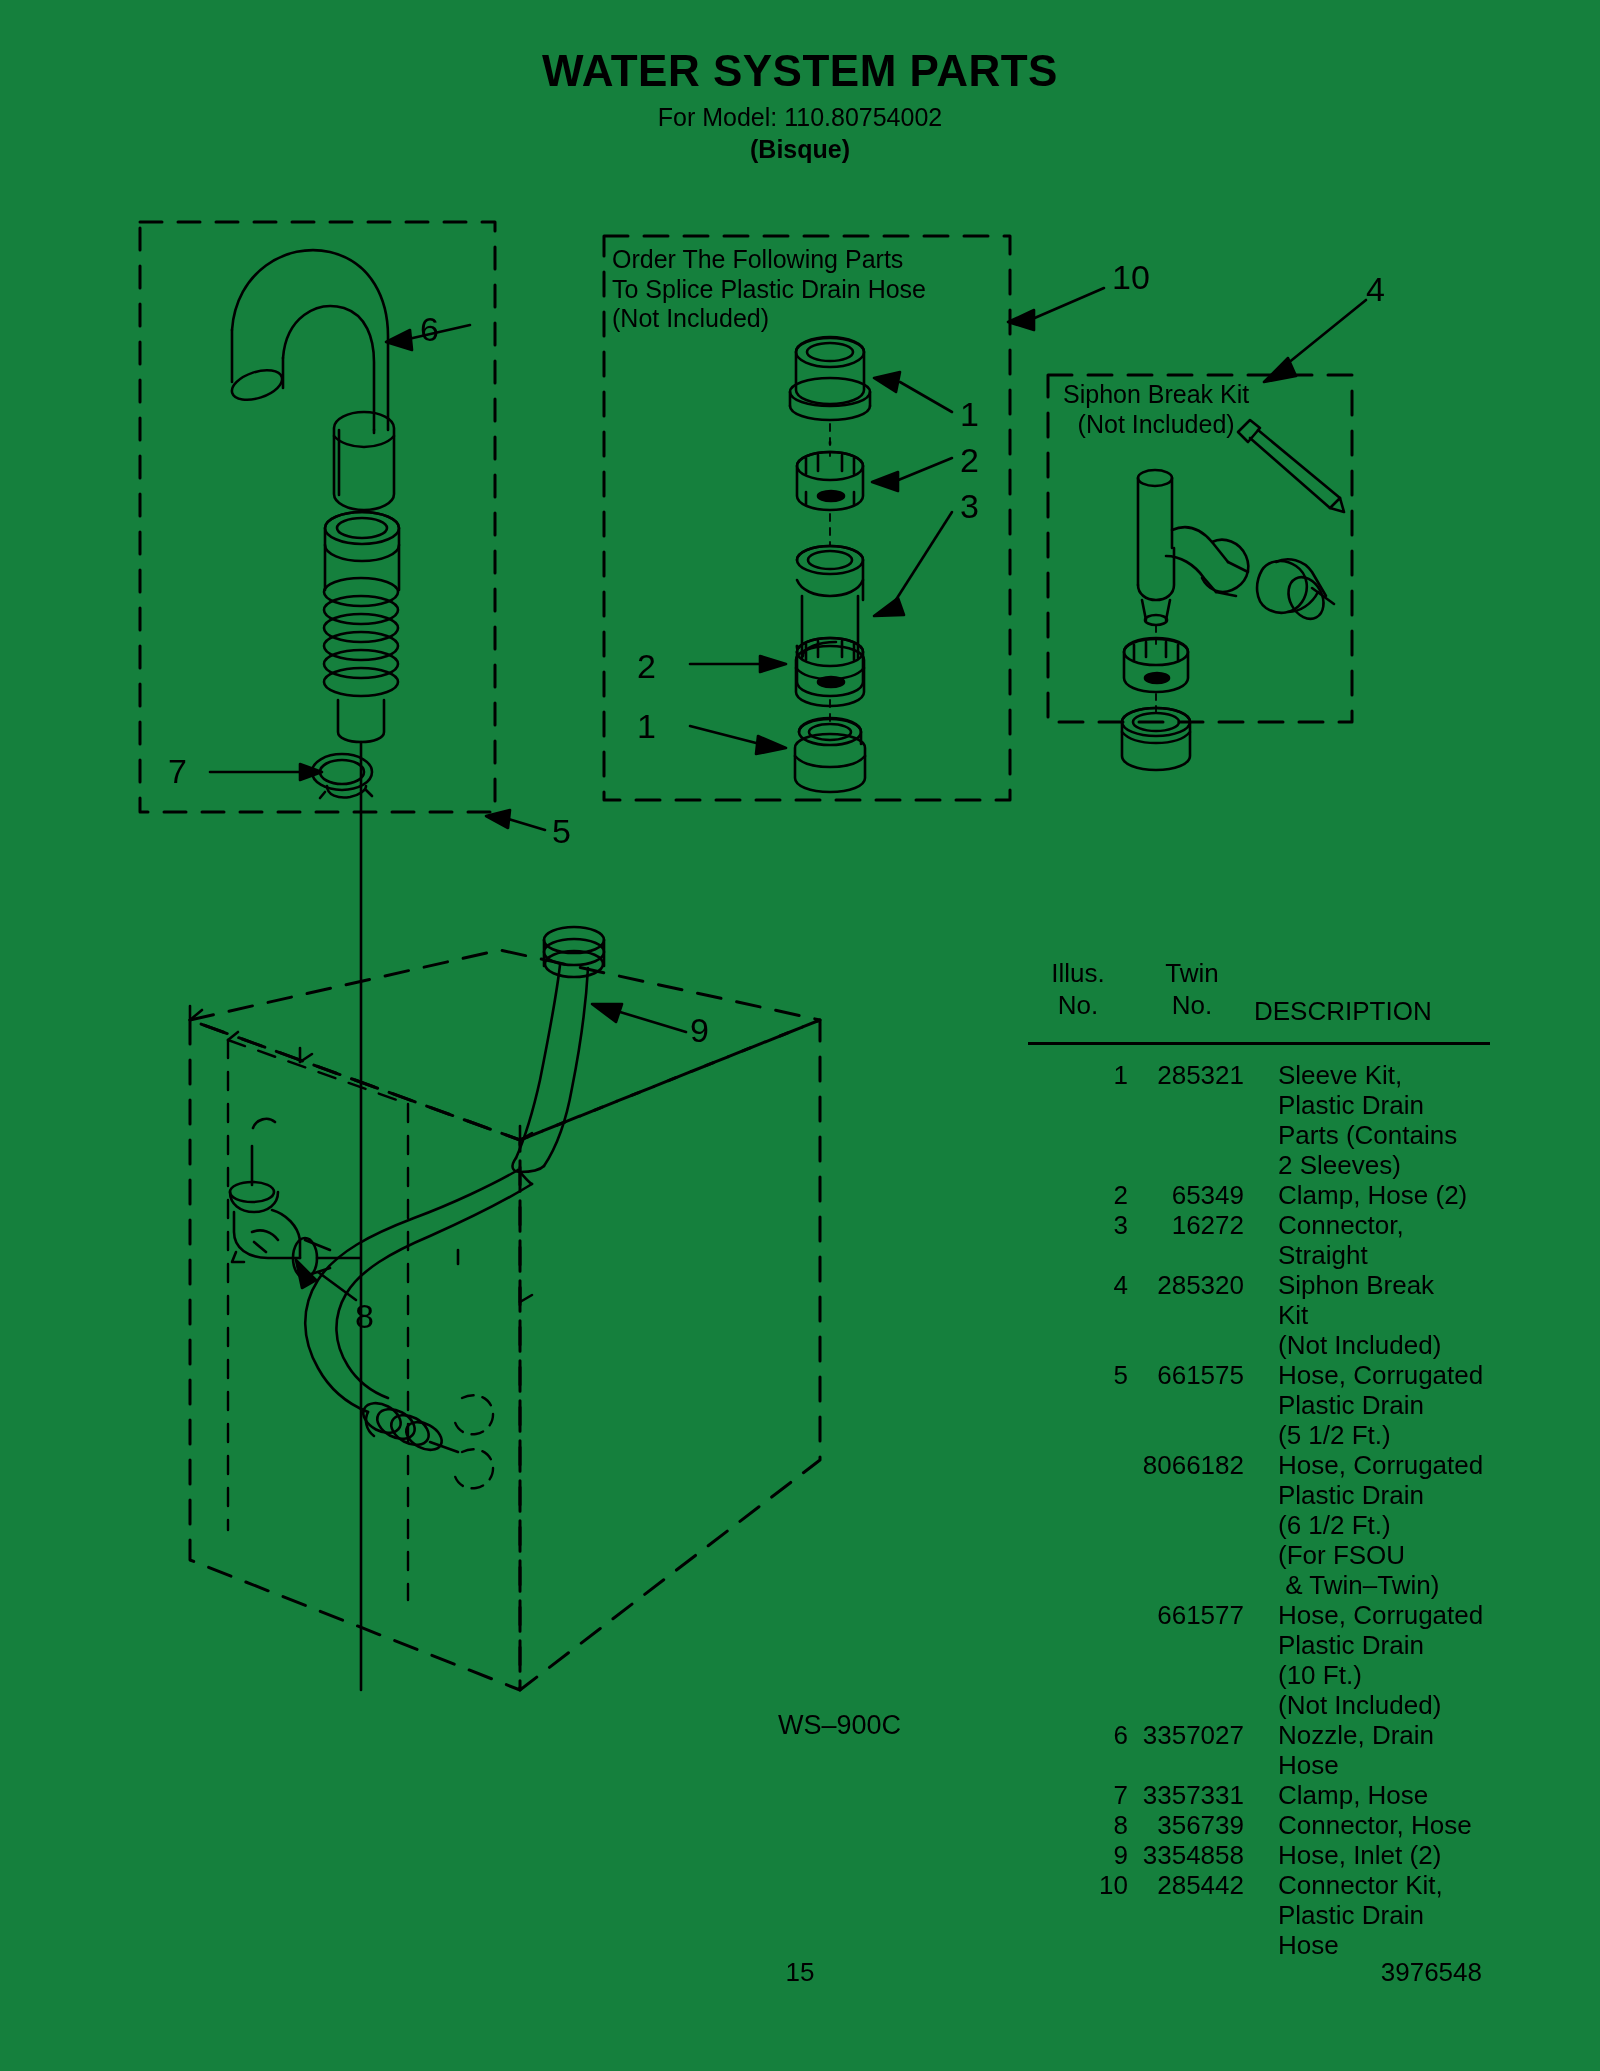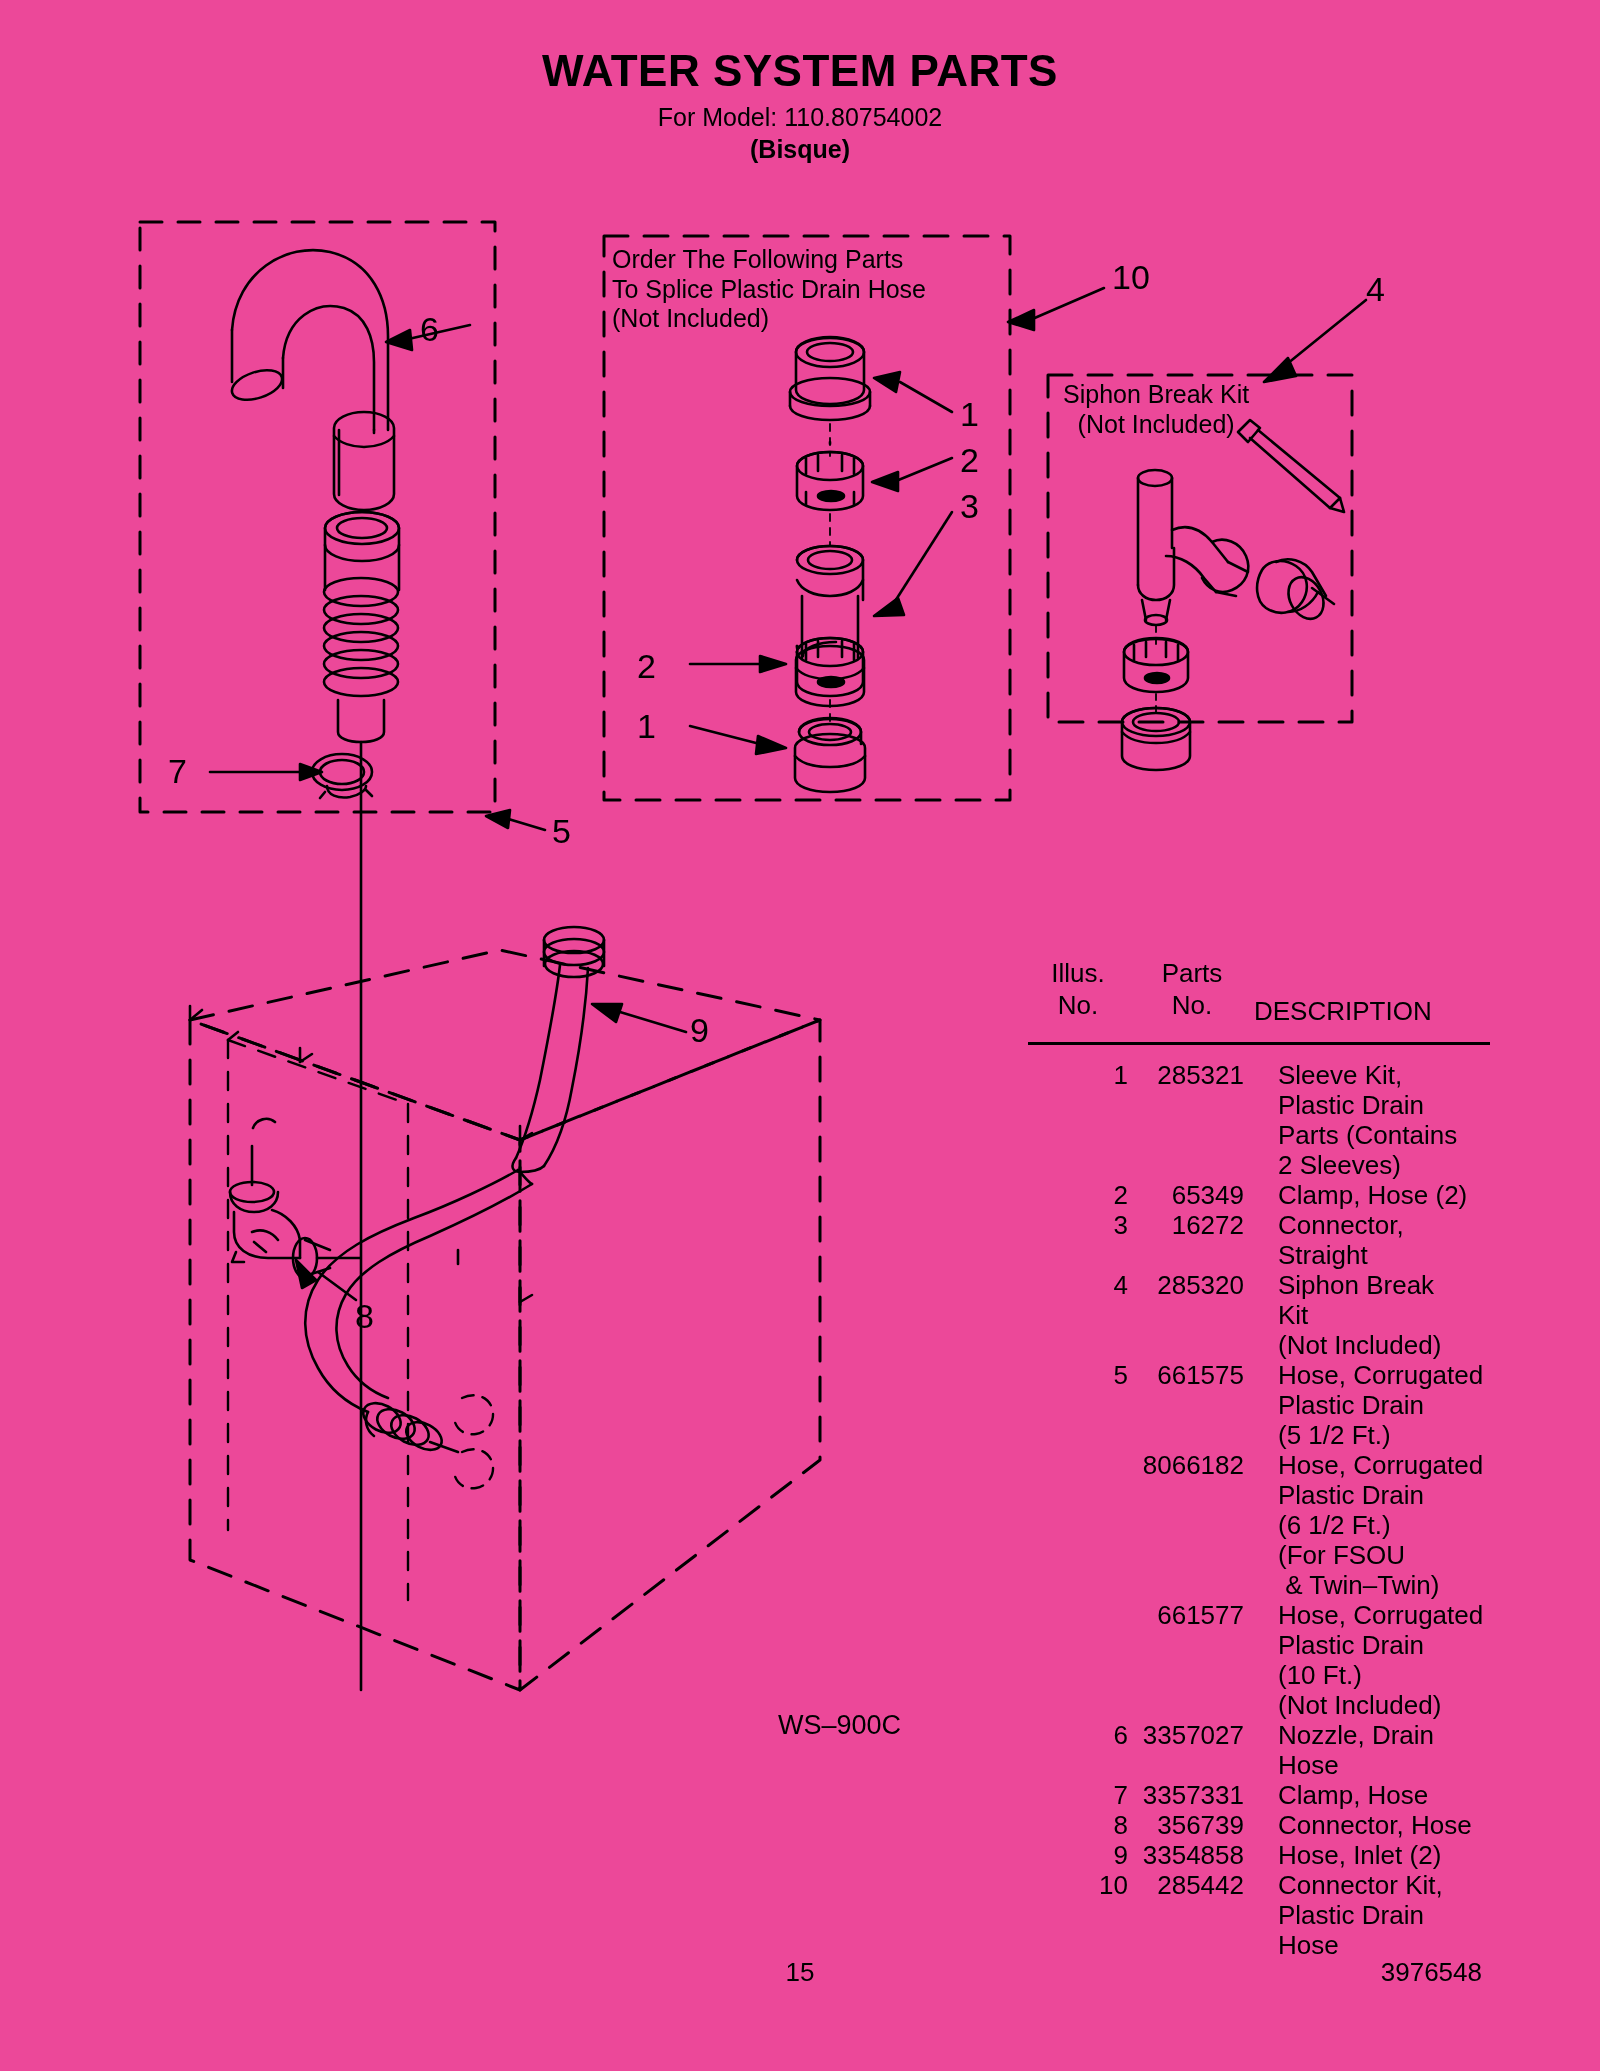--- a/index.html
+++ b/index.html
@@ -8,21 +8,21 @@
     margin: 0; padding: 0;
     background: #ffffff;
     width: 1600px; height: 2071px;
     font-family: "Liberation Sans", sans-serif;
     color: #000;
   }
   #page {
     position: relative;
     width: 1600px; height: 2071px;
     overflow: hidden;
-    background: #ec4899;
+    background: #15803d;
   }
 
   
   #header {
     position: absolute; left: 0; top: 48px; width: 1600px;
     text-align: center;
   }
   #doc-title {
     font-size: 44px; font-weight: bold; letter-spacing: 0.5px;
     line-height: 1.05;
@@ -475,21 +475,21 @@
     <div class="callout" id="callout-9">9</div>
     <div class="callout" id="callout-8">8</div>
 
     <div id="drawing-code">WS–900C</div>
   </div>
 
   <div id="parts-table">
     <div id="parts-head">
       <div class="head-cell" id="head-illus">Illus.
 No.</div>
-      <div class="head-cell" id="head-part">Parts
+      <div class="head-cell" id="head-part">Twin
 No.</div>
       <div class="head-cell" id="head-desc">DESCRIPTION</div>
       <div id="head-rule"></div>
     </div>
     <div id="rows">
         <div class="prow">
           <div class="prow-line">
             <span class="c-illus">1</span>
             <span class="c-part">285321</span>
             <span class="c-desc">Sleeve Kit,</span>

